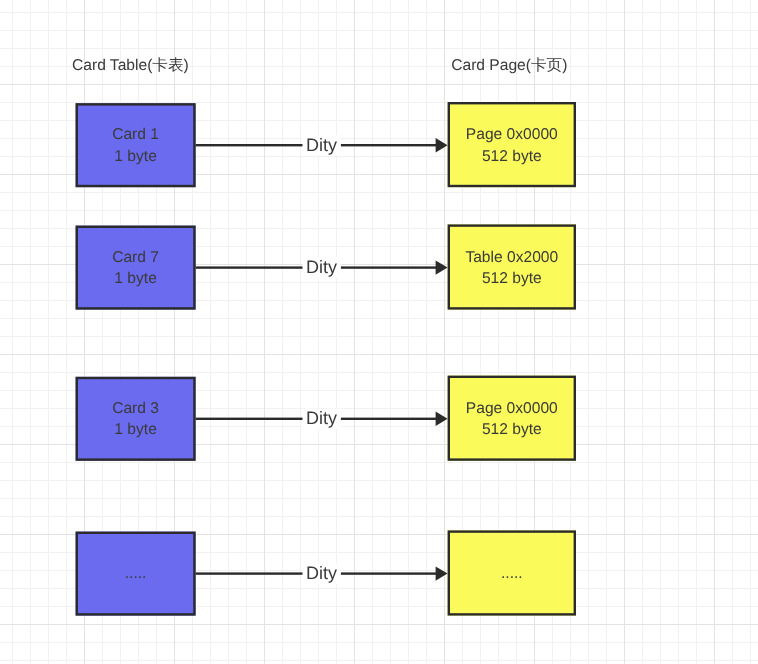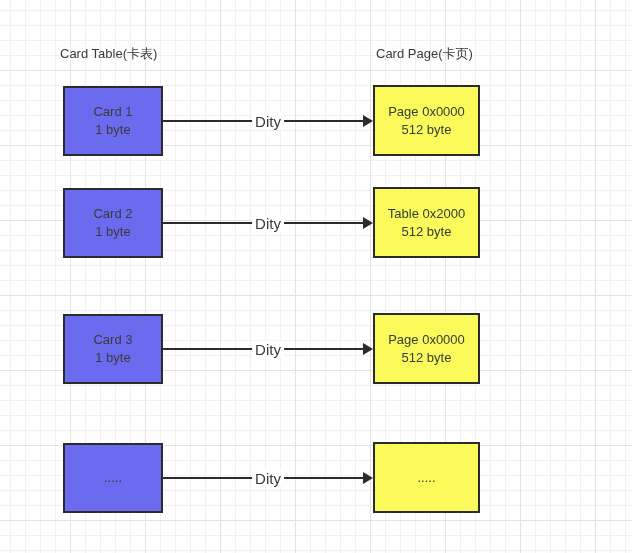--- a/index.html
+++ b/index.html
@@ -100,21 +100,21 @@
     <div class="arrow-line"></div>
     <div class="arrow-head"></div>
     <span class="arrow-label">Dity</span>
   </div>
   <div class="box page-box" style="top:85px">
     <span>Page 0x0000</span>
     <span>512 byte</span>
   </div>
 
   <div class="box card-box" style="top:188px">
-    <span>Card 2</span>
+    <span>Card 7</span>
     <span>1 byte</span>
   </div>
   <div class="arrow" style="top:215px">
     <div class="arrow-line"></div>
     <div class="arrow-head"></div>
     <span class="arrow-label">Dity</span>
   </div>
   <div class="box page-box" style="top:187px">
     <span>Table 0x2000</span>
     <span>512 byte</span>

